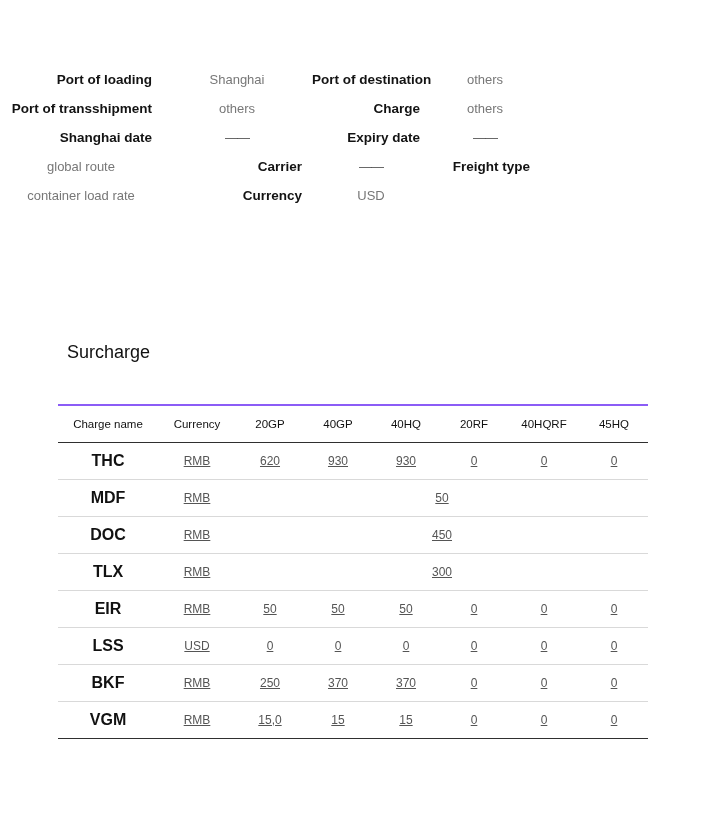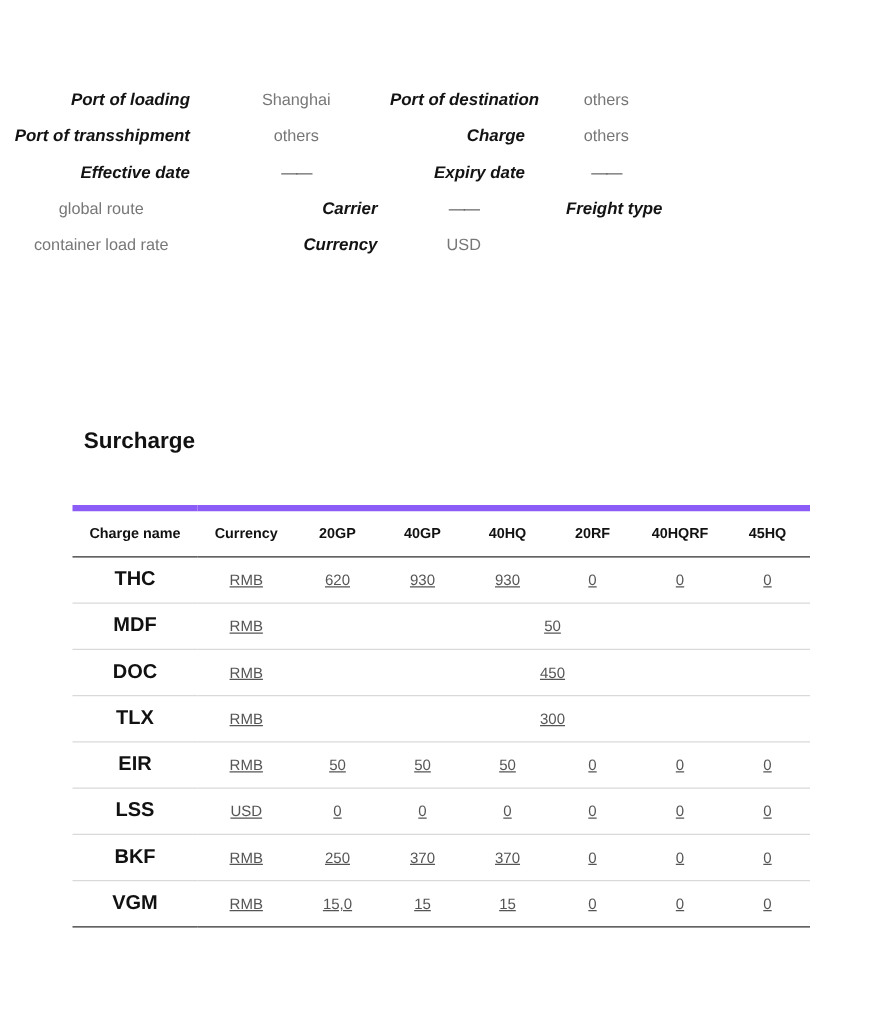--- a/index.html
+++ b/index.html
@@ -30,40 +30,39 @@
     column-gap: 0;
     align-items: baseline;
   }
   .info-label {
     text-align: right;
     font-size: 13.5px;
     font-weight: bold;
     color: #131313;
     padding-right: 10px;
     white-space: nowrap;
-    font-style: italic;
   }
   .info-value {
     text-align: center;
     font-size: 13px;
     color: #777777;
     white-space: nowrap;
   }
   .info-value.dash {
     letter-spacing: -1px;
     color: #555555;
   }
 
   
   .section-title {
     position: absolute;
     left: 67px;
     top: 342px;
     font-size: 18px;
-    font-weight: bold;
+    font-weight: normal;
     color: #111111;
   }
 
   
   .table-wrap {
     position: absolute;
     left: 58px;
     top: 404px;
     width: 582px;
   }
@@ -75,23 +74,23 @@
   table.surcharge th,
   table.surcharge td {
     border-top: 1px solid #d9d9d9;
     border-bottom: 1px solid #d9d9d9;
     height: 34px;
     text-align: center;
     vertical-align: middle;
     font-size: 12px;
   }
   table.surcharge thead th {
-    border-top: 5px solid #8b5cf6;
+    border-top: 2px solid #8b5cf6;
     border-bottom: 1px solid #2f2f2f;
-    font-weight: bold;
+    font-weight: normal;
     color: #111111;
     font-size: 11.5px;
   }
   table.surcharge tbody tr:last-child td {
     border-bottom: 1px solid #2f2f2f;
   }
   table.surcharge td.name {
     font-weight: bold;
     color: #111111;
     font-size: 16px;
@@ -111,21 +110,21 @@
 <div class="info-block">
   <div class="info-grid" id="info-grid">
       <div class="info-label">Port of loading</div>
       <div class="info-value">Shanghai</div>
       <div class="info-label">Port of destination</div>
       <div class="info-value">others</div>
       <div class="info-label">Port of transshipment</div>
       <div class="info-value">others</div>
       <div class="info-label">Charge</div>
       <div class="info-value">others</div>
-      <div class="info-label">Effective date</div>
+      <div class="info-label">Shanghai date</div>
       <div class="info-value dash">——</div>
       <div class="info-label">Expiry date</div>
       <div class="info-value dash">——</div>
       <div class="info-value">global route</div>
       <div class="info-label">Carrier</div>
       <div class="info-value dash">——</div>
       <div class="info-label">Freight type</div>
       <div class="info-value">container load rate</div>
       <div class="info-label">Currency</div>
       <div class="info-value">USD</div>

